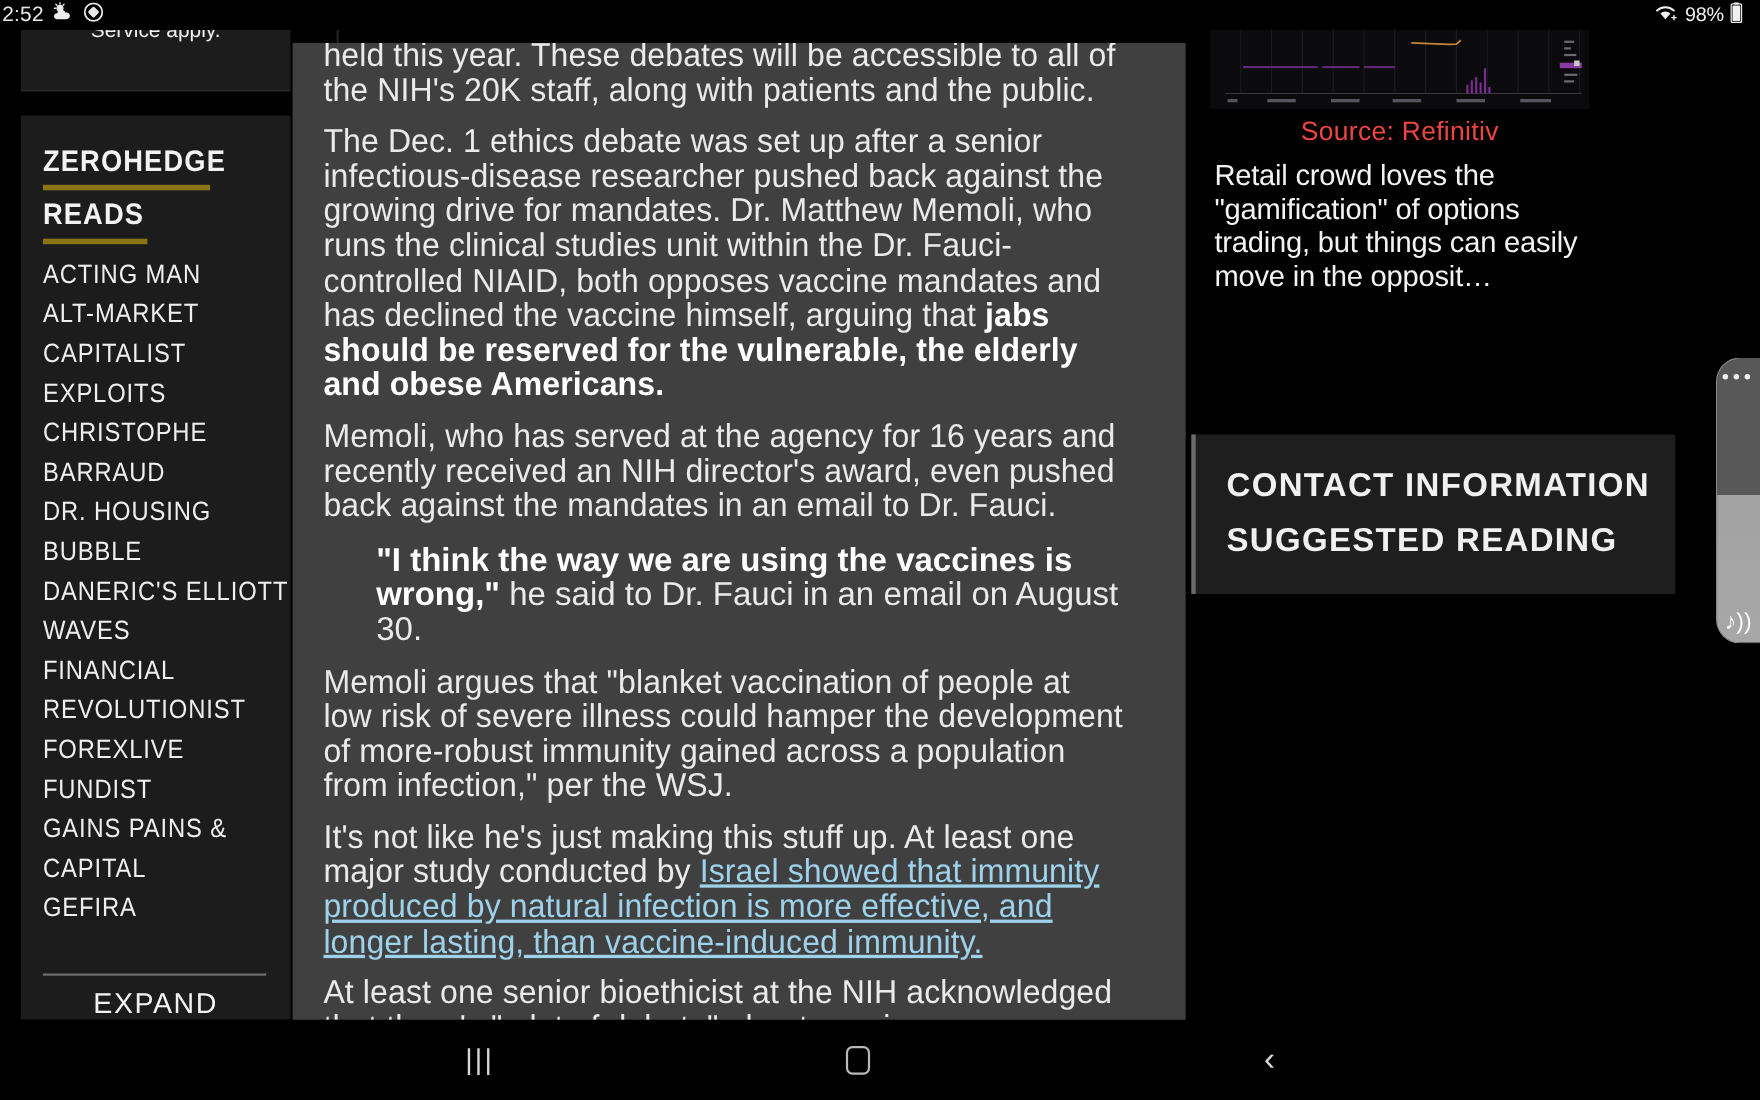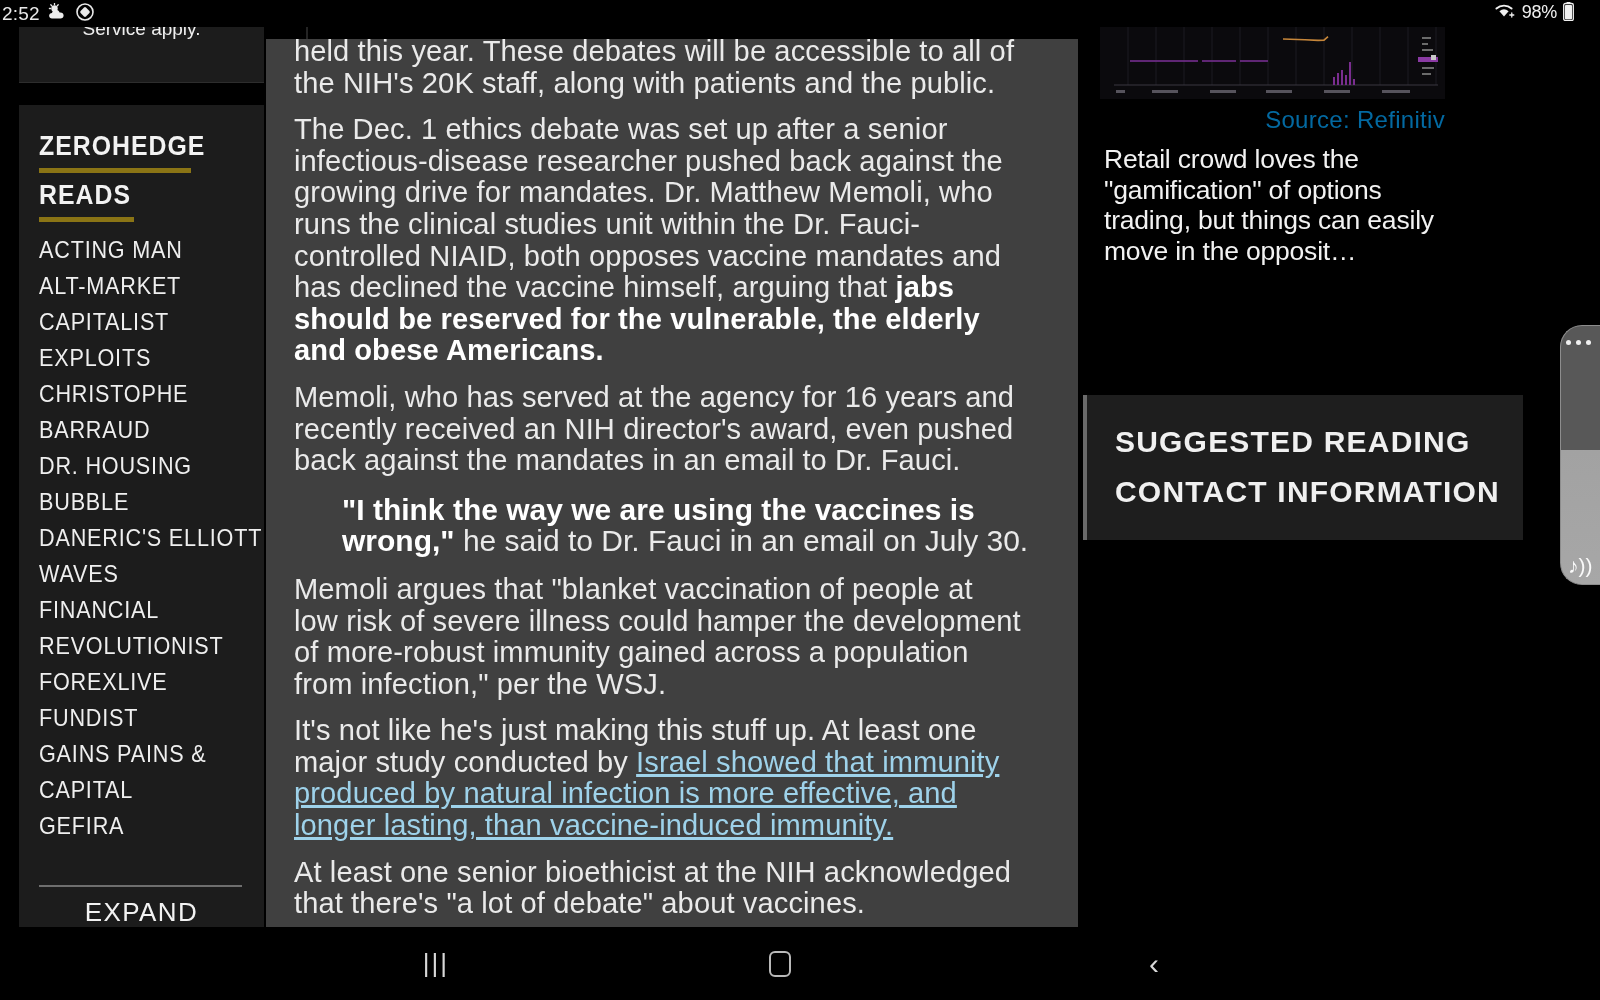--- a/index.html
+++ b/index.html
@@ -17,22 +17,22 @@
     background: #000;
     display: flex; align-items: center;
     z-index: 60;
   }
   .sb-left { display: flex; align-items: center; gap: 8px; padding-left: 2px; }
   .sb-time {
     color: #e8e8e8; font-size: 19px; font-weight: 400;
     letter-spacing: .2px; line-height: 1;
   }
   .sb-right {
-    margin-left: auto; display: flex; 
-    gap: 6px; padding-right: 26px;
+    margin-left: auto; display: flex; align-items: center;
+    gap: 6px; padding-right: 16px;
   }
   .sb-batt { color: #f0f0f0; font-size: 18px; letter-spacing: -.3px; }
   .ic { display: block; }
 
   
   .left-col {
     position: absolute; left: 0; top: 27px;
     width: 308px; height: 900px;
     background: #000;
     overflow: hidden;
@@ -135,22 +135,22 @@
   }
   .chart-wrap {
     position: absolute; left: 22px; top: 0;
     width: 345px; height: 72px;
     background: #0b0a0d;
     overflow: hidden;
   }
   .chart-svg { display: block; }
   .chart-source {
     position: absolute; left: 22px; top: 79px; width: 345px;
-    text-align: right;
-    color: #0369a1;
+    text-align: center;
+    color: #ef4444;
     font-family: "Liberation Sans Narrow", "Liberation Sans", sans-serif;
     font-size: 24px; letter-spacing: .3px;
   }
   .teaser {
     position: absolute; left: 26px; top: 117px;
     width: 350px;
     color: #f2f2f2;
     font-family: "Liberation Sans", sans-serif;
     font-size: 26.5px;
     line-height: 30.5px;
@@ -325,21 +325,21 @@
   <div class="p">
     <span>The Dec. 1 ethics debate was set up after a senior infectious-disease researcher pushed back against the growing drive for mandates. Dr. Matthew Memoli, who runs the clinical studies unit within the Dr. Fauci-controlled NIAID, both opposes vaccine mandates and has declined the vaccine himself, arguing that </span><b>jabs should be reserved for the vulnerable, the elderly and obese Americans.</b>
   </div>
 
   <div class="p">
     <span>Memoli, who has served at the agency for 16 years and recently received an NIH director's award, even pushed back against the mandates in an email to Dr. Fauci.</span>
   </div>
 
   <div class="quote">
     <span class="quote-bold-only">"I think the way we are using the vaccines is wrong,"</span>
-    <span>he said to Dr. Fauci in an email on July 30.</span>
+    <span>he said to Dr. Fauci in an email on August 30.</span>
   </div>
 
   <div class="p">
     <span>Memoli argues that "blanket vaccination of people at low risk of severe illness could hamper the development of more-robust immunity gained across a population from infection," per the WSJ.</span>
   </div>
 
   <div class="p">
     <span>It's not like he's just making this stuff up. At least one major study conducted by </span><a href="#">Israel showed that immunity produced by natural infection is more effective, and longer lasting, than vaccine-induced immunity.</a>
   </div>
 
@@ -407,22 +407,22 @@
       </g>
     </svg>
   </div>
 
   <div class="chart-source">Source: Refinitiv</div>
 
   <div class="teaser">Retail crowd loves the "gamification" of options trading, but things can easily move in the opposit…</div>
 
 
   <div class="footer-panel">
+    <div>CONTACT INFORMATION</div>
     <div>SUGGESTED READING</div>
-    <div>CONTACT INFORMATION</div>
   </div>
 </div>
 
 <div class="edge-handle">
   <div class="edge-dots">
     <i></i>
       <i></i>
       <i></i>
   </div>
   <div class="edge-note">♪))</div>

